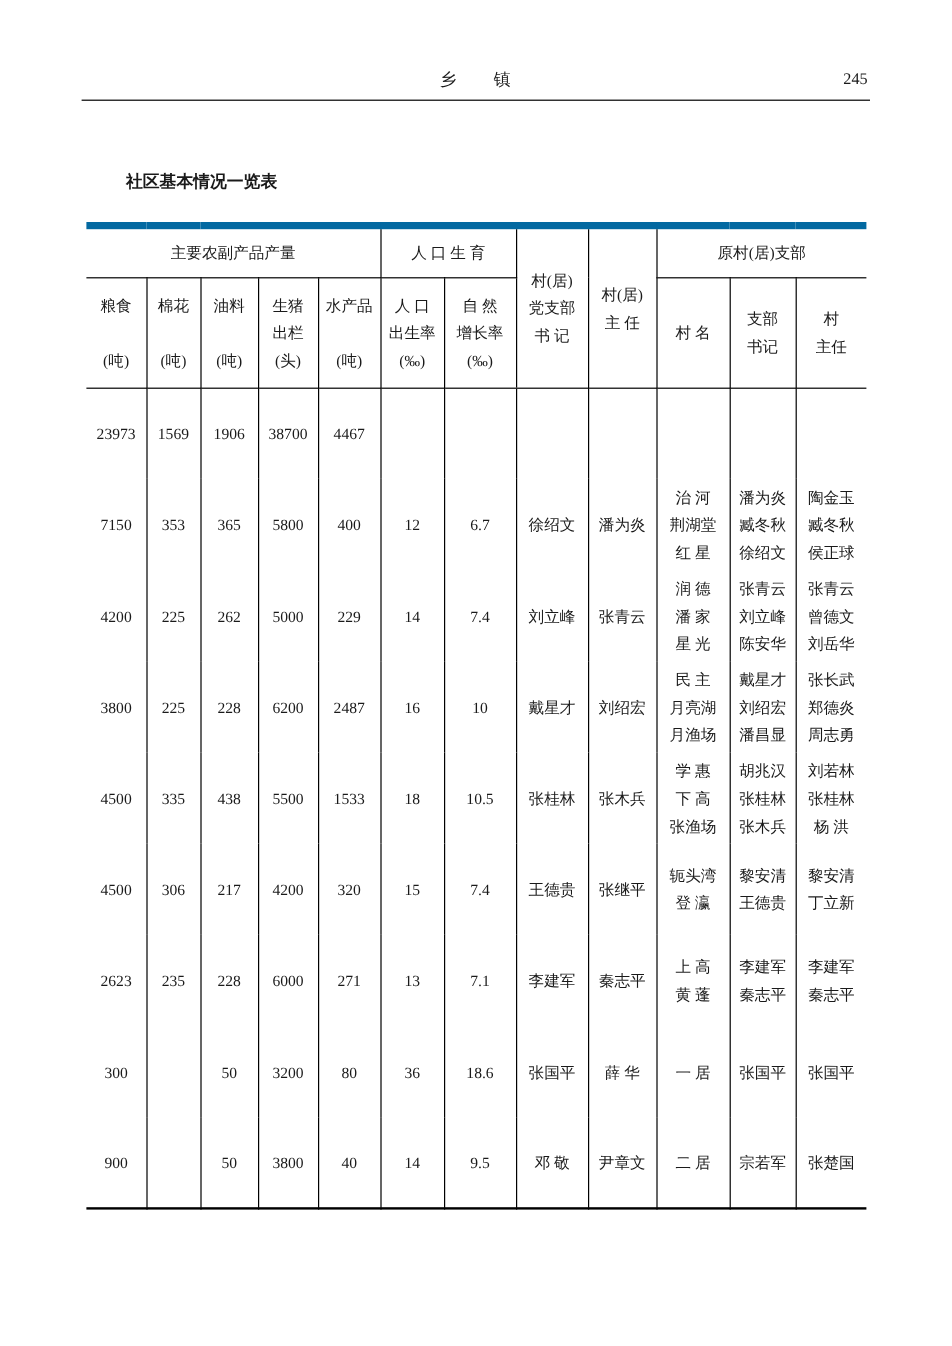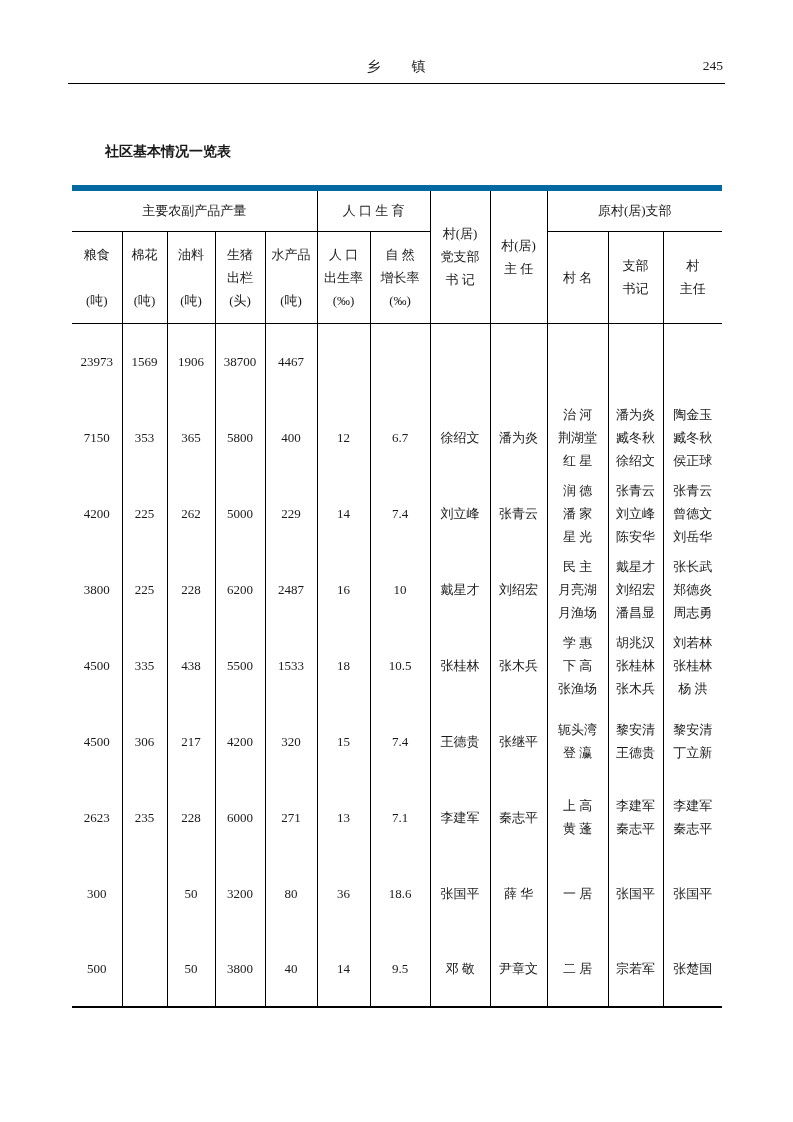--- a/index.html
+++ b/index.html
@@ -257,21 +257,21 @@
         <td class="bR">80</td>
         <td class="bR">36</td>
         <td class="bR">18.6</td>
         <td class="bR">张国平</td>
         <td class="bR">薛  华</td>
         <td class="bR">一  居</td>
         <td class="bR">张国平</td>
         <td>张国平</td>
       </tr>
       <tr>
-        <td class="bR">500</td>
+        <td class="bR">900</td>
         <td class="bR"></td>
         <td class="bR">50</td>
         <td class="bR">3800</td>
         <td class="bR">40</td>
         <td class="bR">14</td>
         <td class="bR">9.5</td>
         <td class="bR">邓  敬</td>
         <td class="bR">尹章文</td>
         <td class="bR">二  居</td>
         <td class="bR">宗若军</td>

